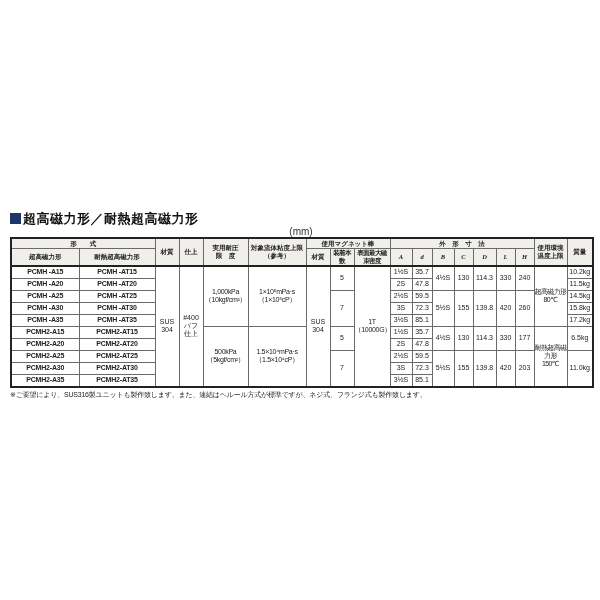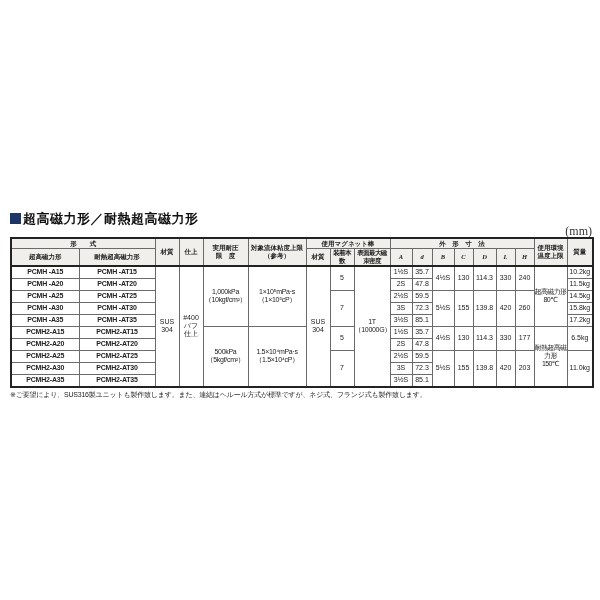--- a/index.html
+++ b/index.html
@@ -4,21 +4,21 @@
 <style>
   html,body { margin:0; padding:0; }
   body {
     width:600px; height:600px; background:#ffffff; position:relative;
     font-family:"Liberation Sans","DejaVu Sans",sans-serif; color:#222;
   }
   .sheet { position:absolute; top:211px; left:10px; width:582px; }
   .title-line { display:flex; align-items:center; height:15px; }
   .title-sq { width:11px; height:11px; background:#1d3567; display:inline-block; margin-right:2px; }
   .title-text { font-size:13px; font-weight:bold; color:#111; letter-spacing:0.5px; white-space:nowrap; }
-  .mm-line { text-align:right; font-size:12px; color:#333; height:11px; line-height:11px;font-family:Liberation Serif, serif; }
+  .mm-line { text-align:center; font-size:10px; color:#333; height:11px; line-height:11px; }
   table.spec {
     border-collapse:collapse; table-layout:fixed; width:582px;
     border:2px solid #222;
   }
   .spec th, .spec td {
     border:1px solid #6a6a6a; padding:0; text-align:center; vertical-align:middle;
     white-space:pre-line; overflow:hidden;
   }
   .spec thead th {
     background:#f0efec; font-size:6.5px; font-weight:bold; line-height:1.2; height:9px; color:#222;

